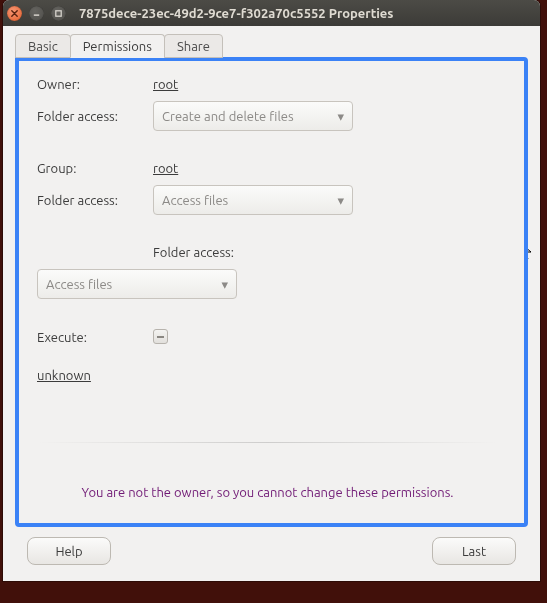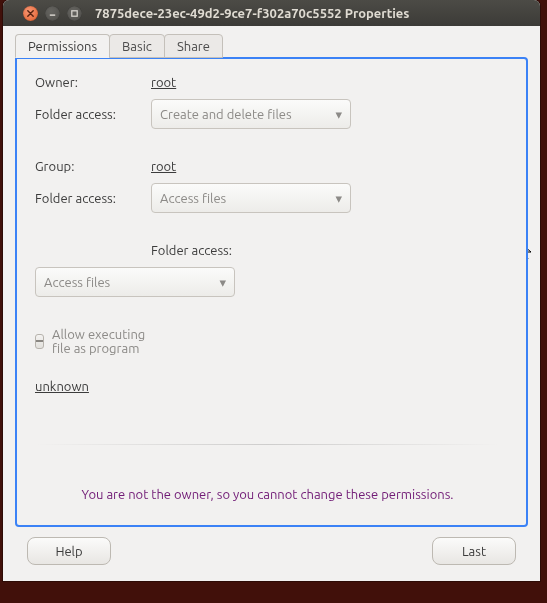--- a/index.html
+++ b/index.html
@@ -21,21 +21,21 @@
     background: #f2f1f0;
     border-radius: 6px 6px 0 0;
     box-shadow: 0 0 0 1px rgba(0,0,0,0.3);
   }
   .titlebar {
     height: 26px;
     background: linear-gradient(to bottom, #4c4b46, #3c3b37);
     border-radius: 6px 6px 0 0;
     display: flex;
     align-items: center;
-    padding: 0 20px;
+    padding: 0 4px;
     gap: 7px;
   }
   .tb-btn {
     width: 15px; height: 15px;
     border-radius: 50%;
     display: flex; align-items: center; justify-content: center;
   }
   .tb-close { background: radial-gradient(circle at 40% 35%, #f79674, #e45f2b); box-shadow: inset 0 0 1px rgba(0,0,0,.5);}
   .tb-min, .tb-max { background: radial-gradient(circle at 40% 35%, #656460, #4f4e4a); box-shadow: inset 0 0 1px rgba(0,0,0,.6);}
   .tb-btn svg { width:9px; height:9px; }
@@ -65,21 +65,21 @@
     margin-right: -1px;
     color: #4c4c4c;
     cursor: pointer;
   }
   .tab.active {
     background: #f2f1f0;
     border-bottom: 1px solid #f2f1f0;
     color: #3c3c3c;
   }
   .panel {
-    border: 2px solid #3b82f6;
+    border: 4px solid #3b82f6;
     border-radius: 0 4px 4px 4px;
     padding: 16px 26px 18px 18px;
     min-height: 470px;
     background: #f2f1f0;
     position: relative;
     z-index: 1;
     display: flex;
     flex-direction: column;
     gap: 20px;
   }
@@ -167,22 +167,22 @@
     <div class="tb-btn tb-max">
       <svg viewBox="0 0 10 10">
           <rect x="2" y="2" width="6" height="6" fill="none" stroke="#d9d6cf" stroke-width="1.4"></rect>
         </svg>
     </div>
     <div class="title">7875dece-23ec-49d2-9ce7-f302a70c5552 Properties</div>
   </div>
 
   <div class="content">
     <div class="tabs">
+      <div class="tab">Basic</div>
       <div class="tab active">Permissions</div>
-      <div class="tab">Basic</div>
       <div class="tab">Share</div>
     </div>
 
     <div class="panel">
       <div class="grid">
 
         <div class="label">Owner:</div>
         <div class="value">root</div>
 
         <div class="label">Folder access:</div>
@@ -207,25 +207,25 @@
         <div></div>
 
         <div class="label">Folder access:</div>
         <div class="combo">
           <span>Access files</span>
           <span class="arrow">▾</span>
         </div>
 
         <div class="section-gap"></div>
 
+        <div class="label">Execute:</div>
         <div class="exec-row">
           <div class="checkbox">
             <div class="dash"></div>
           </div>
-          <span class="exec-label">Allow executing file as program</span>
         </div>
 
         <div class="section-gap" style="height:4px"></div>
 
         <div class="value">unknown</div>
       </div>
 
       <div class="divider"></div>
       <div class="notice">You are not the owner, so you cannot change these permissions.</div>
     </div>

